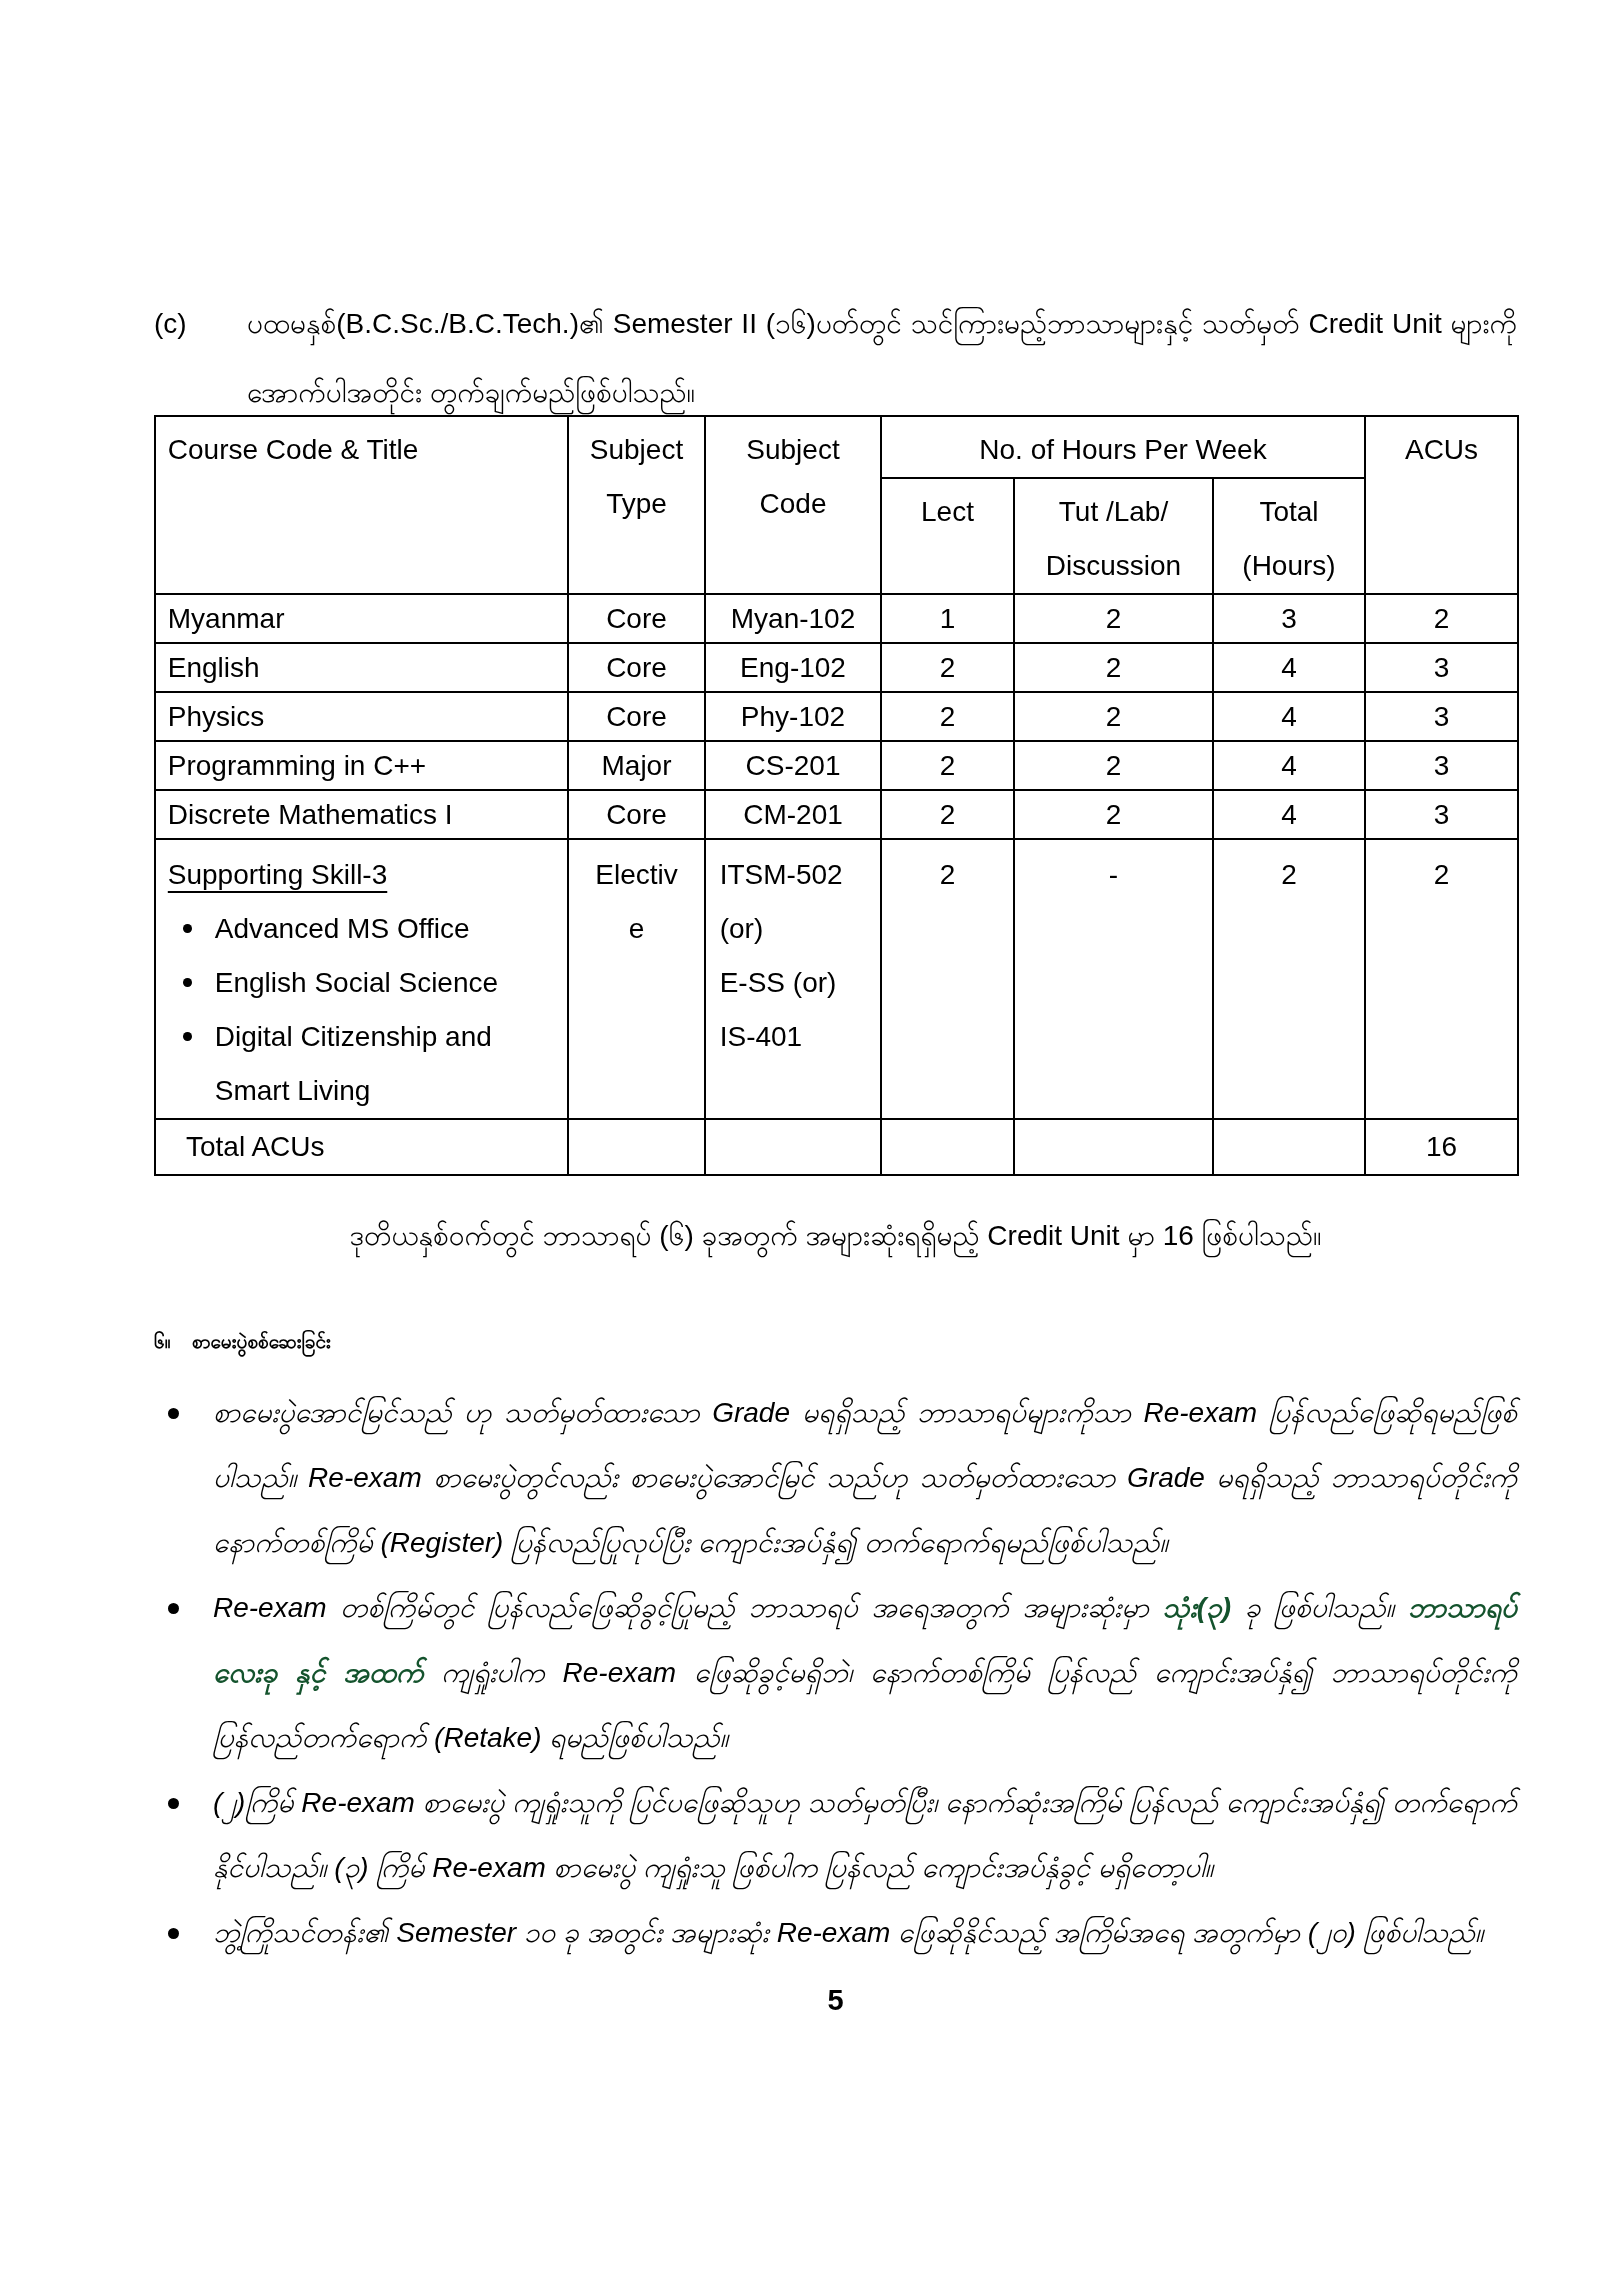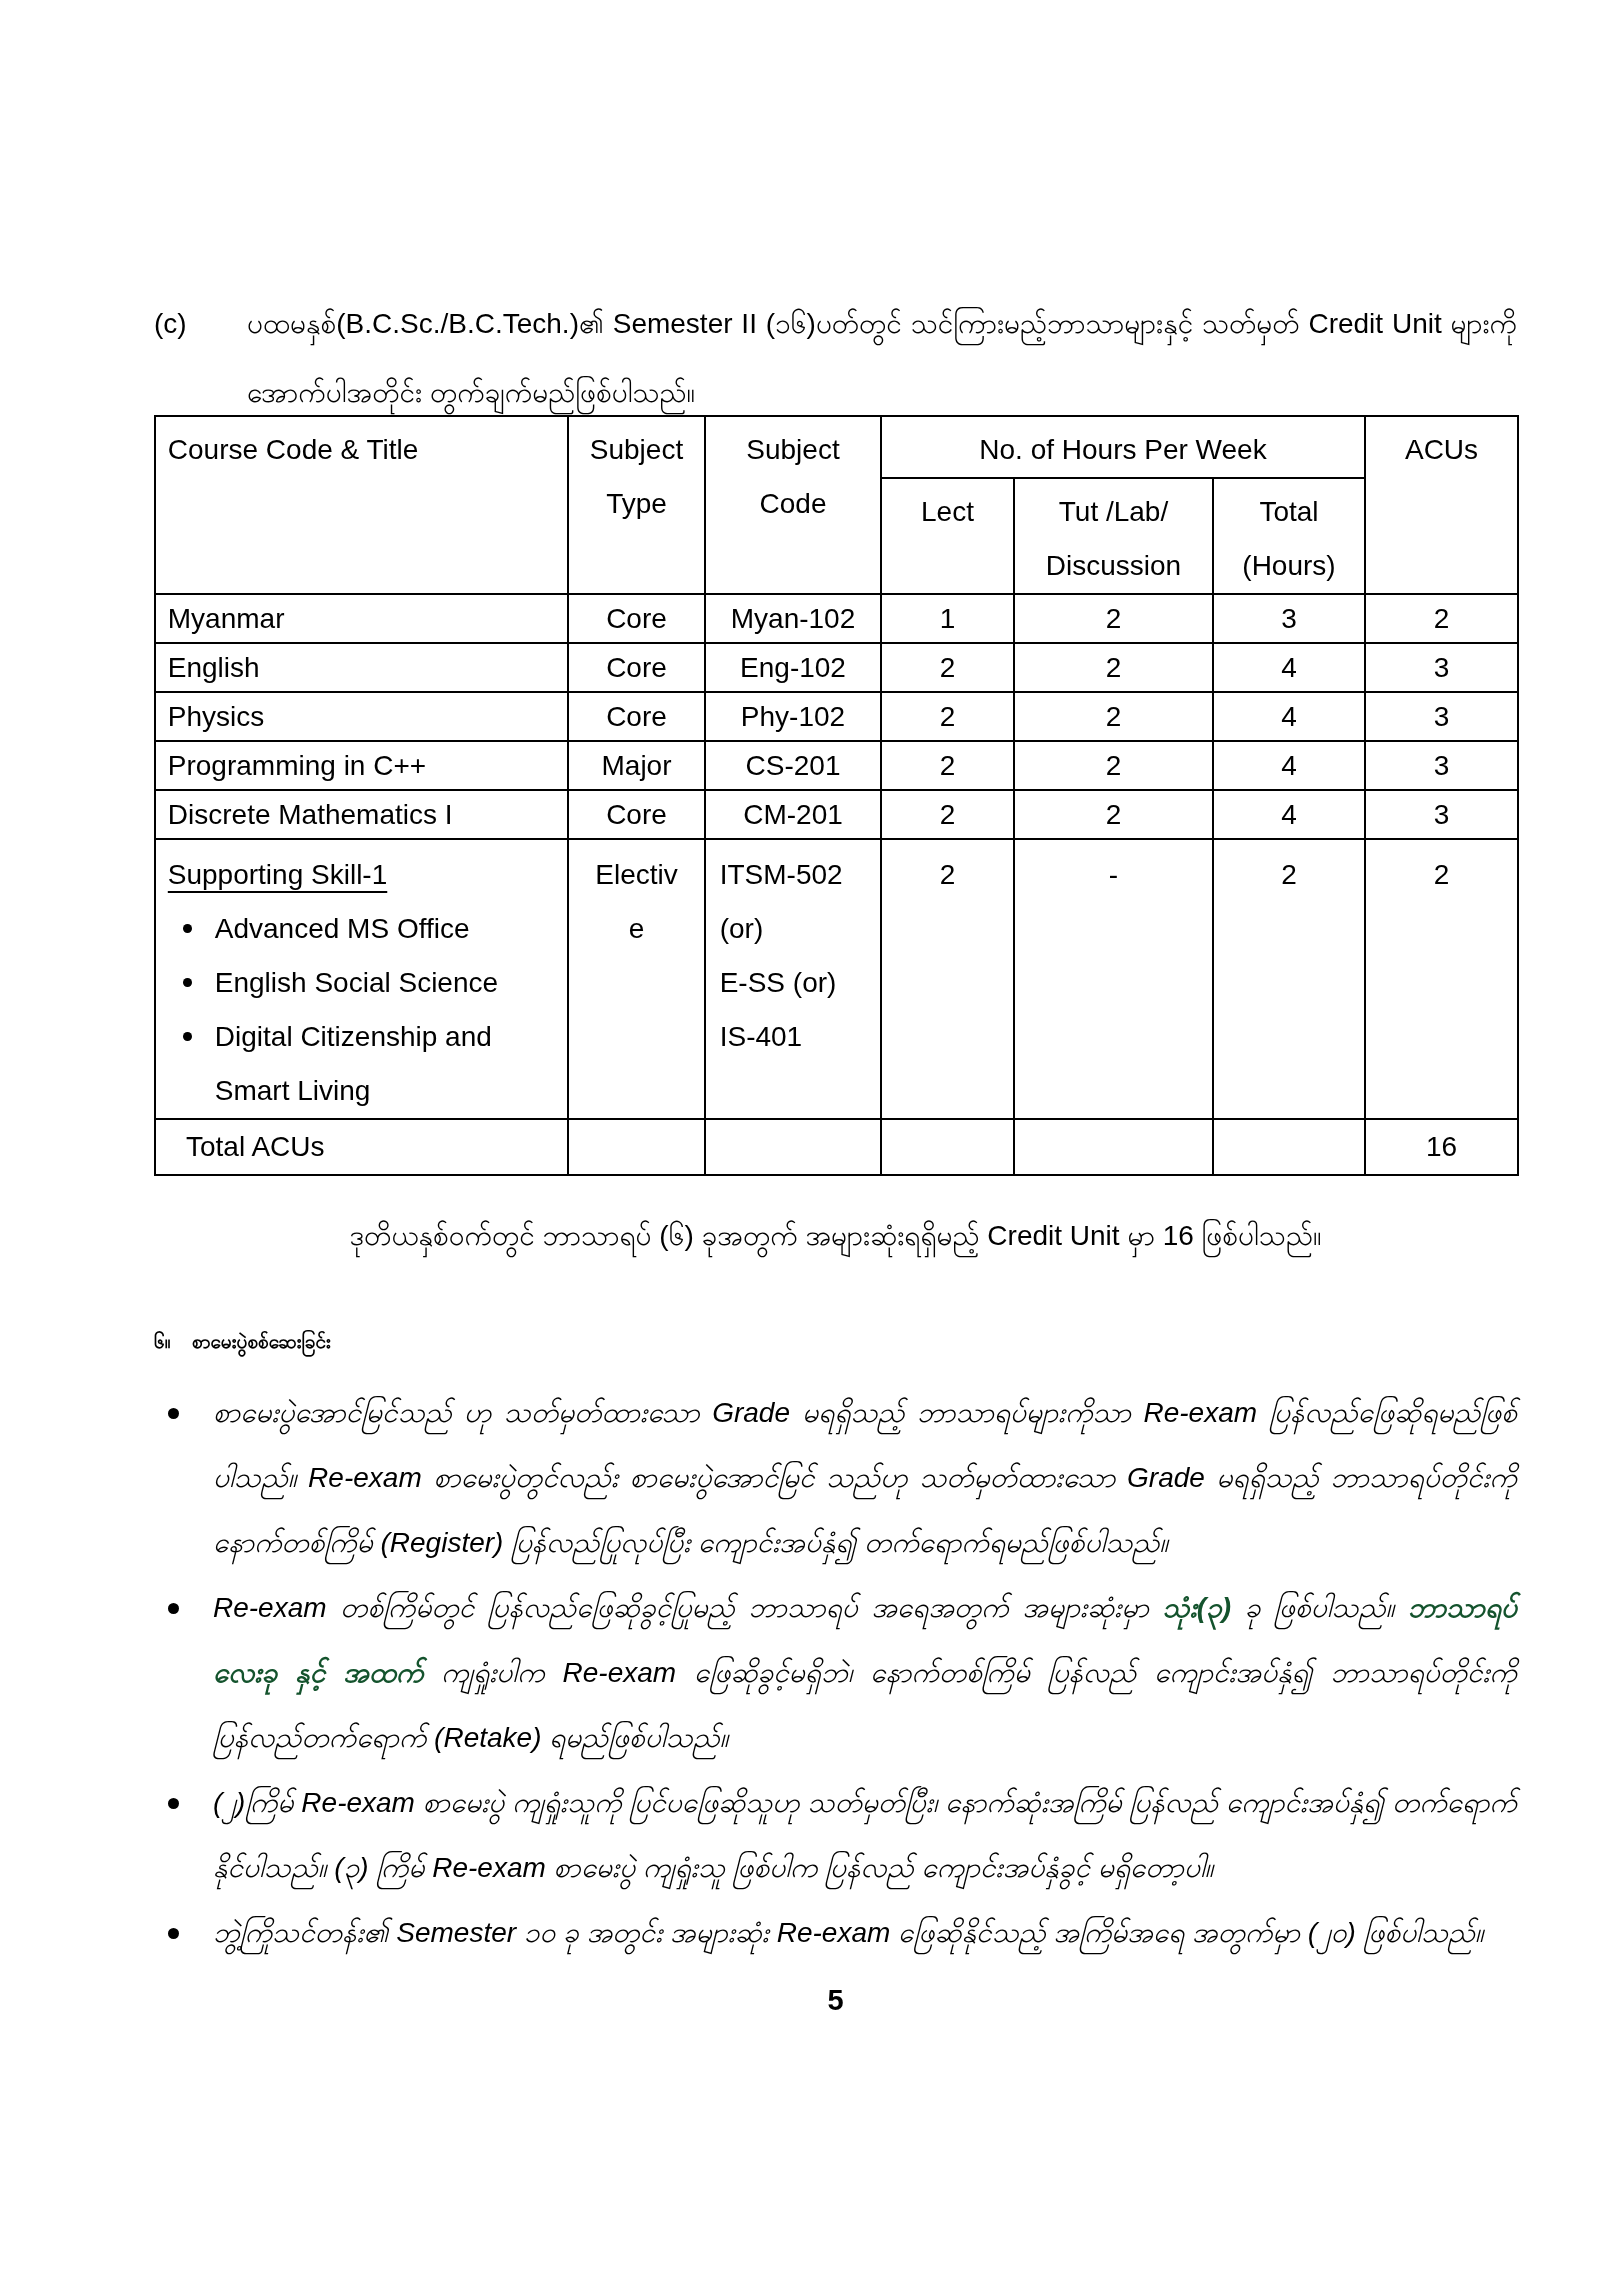--- a/index.html
+++ b/index.html
@@ -126,21 +126,21 @@
         <td class="cell-title">Discrete Mathematics I</td>
         <td>Core</td>
         <td>CM-201</td>
         <td>2</td>
         <td>2</td>
         <td>4</td>
         <td>3</td>
       </tr>
       <tr class="elective-row">
         <td class="cell-title">
-          <div class="uline">Supporting Skill-1</div>
+          <div class="uline">Supporting Skill-3</div>
           <ul class="opts">
             <li><span>Advanced MS Office</span></li>
             <li><span>English Social Science</span></li>
             <li><span>Digital Citizenship and Smart Living</span></li>
           </ul>
         </td>
         <td class="pre">Electiv
 e</td>
         <td class="pre cell-codes">ITSM-502
 (or)

